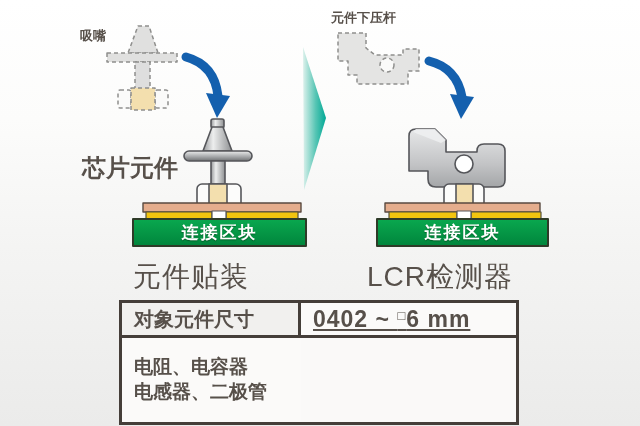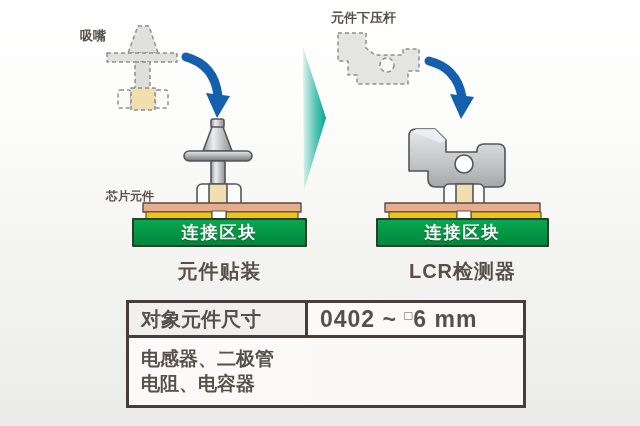--- a/index.html
+++ b/index.html
@@ -4,43 +4,43 @@
 <style>
   html,body{margin:0;padding:0;background:#ddd;}
   .canvas{
     position:relative;width:640px;height:426px;overflow:hidden;
     background:linear-gradient(180deg,#ffffff 0%,#fcfcfb 28%,#f4f4f3 58%,#ebebea 100%);
     font-family:"Liberation Sans","DejaVu Sans",sans-serif;color:#57504a;
   }
   .art{position:absolute;left:0;top:0;}
   .lbl{position:absolute;white-space:nowrap;}
   .lbl-small{font-size:13px;font-weight:bold;}
-  .chip-lbl{font-size:12px;font-weight:bold;text-align:center;line-height:1.3;margin-top:37px;}
+  .chip-lbl{font-size:24px;font-weight:bold;text-align:center;line-height:1.3;}
   .board-lbl{
     position:absolute;display:flex;align-items:center;justify-content:center;
     color:#ffffff;font-weight:bold;font-size:17px;letter-spacing:2px;
     text-shadow:0 1px 1px rgba(0,40,10,.45);
   }
   .caption{
-    position:absolute;font-size:20px;font-weight:bold;text-align:center;letter-spacing:1px;
+    position:absolute;font-size:28px;font-weight:normal;text-align:left;letter-spacing:1px;
   }
   .spec-table{
-    position:absolute;left:126px;top:300px;width:400px;height:108px;
+    position:absolute;left:119px;top:300px;width:400px;height:125px;
     display:grid;grid-template-columns:179px 1fr;grid-template-rows:35px 1fr;
     border:3px solid #453e39;box-sizing:border-box;background:#faf9f8;
   }
   .cell{
     display:flex;align-items:center;padding-left:12px;box-sizing:border-box;
     border-right:3px solid #453e39;border-bottom:3px solid #453e39;
   }
   .cell.last-col{border-right:none;}
   .cell.last-row{border-bottom:none;}
   .cell.head{background:#f1f0ee;font-size:20px;font-weight:bold;}
   .cell.val{background:#fbfaf9;}
-  .size-val{font-size:23px;font-weight:bold;letter-spacing:1px;}
+  .size-val{font-size:23px;font-weight:bold;letter-spacing:1px;text-decoration:underline;}
   .size-val .sq{font-size:13px;position:relative;top:-7px;font-weight:bold;}
   .val-lines{display:flex;flex-direction:column;justify-content:center;align-items:flex-start;
     font-size:19px;font-weight:bold;line-height:1.3;}
 </style>
 </head>
 <body>
 
 <div class="canvas">
 
   <svg class="art" width="640" height="426" viewBox="0 0 640 426">
@@ -145,28 +145,28 @@
   </div>
 
   <div class="board-lbl" style="left:133px;top:220px;width:173px;height:25px;">连接区块</div>
 
   <div class="caption" style="left:133px;top:258px;width:173px;">元件贴装</div>
 
   <div class="lbl lbl-small" style="left:331px;top:9px;">元件下压杆</div>
 
   <div class="board-lbl" style="left:377px;top:220px;width:171px;height:25px;">连接区块</div>
 
-  <div class="caption" style="left:377px;top:258px;width:171px;">LCR检测器</div>
+  <div class="caption" style="left:367px;top:258px;width:171px;">LCR检测器</div>
 
   <div class="spec-table">
     <div class="cell head">对象元件尺寸</div>
     <div class="cell val last-col">
       <span class="size-val"><span>0402 ~ </span><span class="sq">□</span><span>6 mm</span></span>
     </div>
     <div class="cell val last-col last-row">
       <span class="val-lines">
+        <span>电阻、电容器</span>
         <span>电感器、二极管</span>
-        <span>电阻、电容器</span>
       </span>
     </div>
   </div>
 
 </div>
 
 </body></html>

